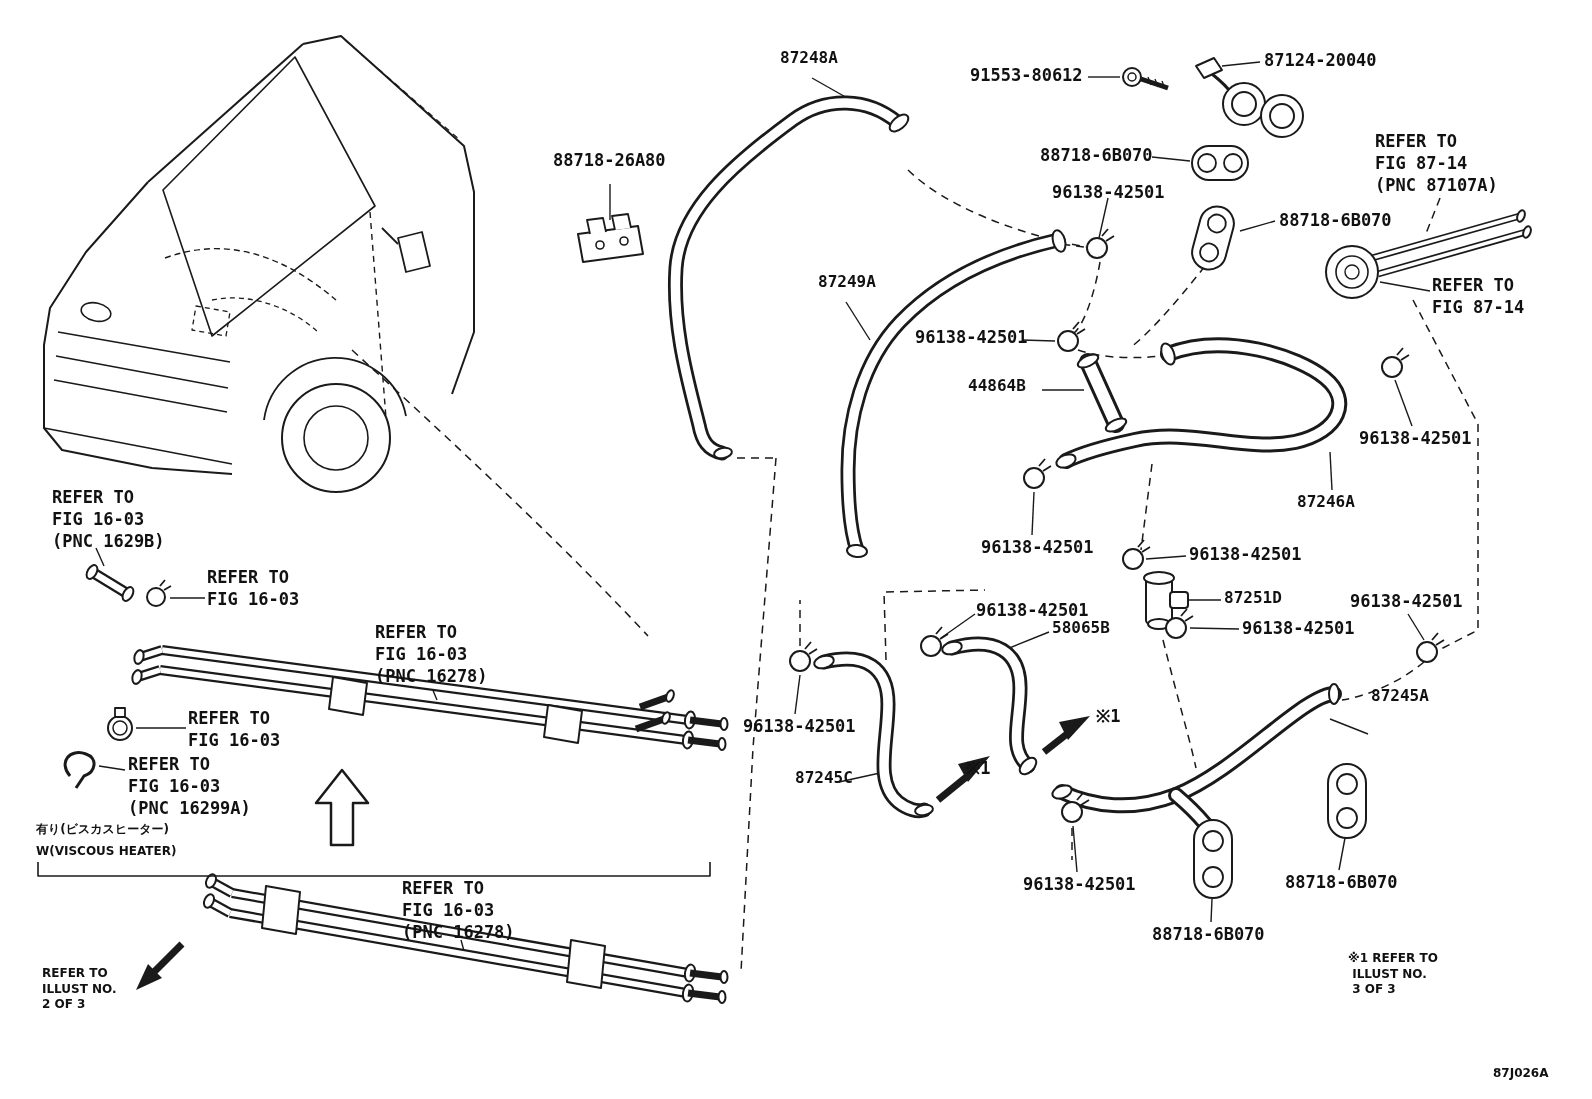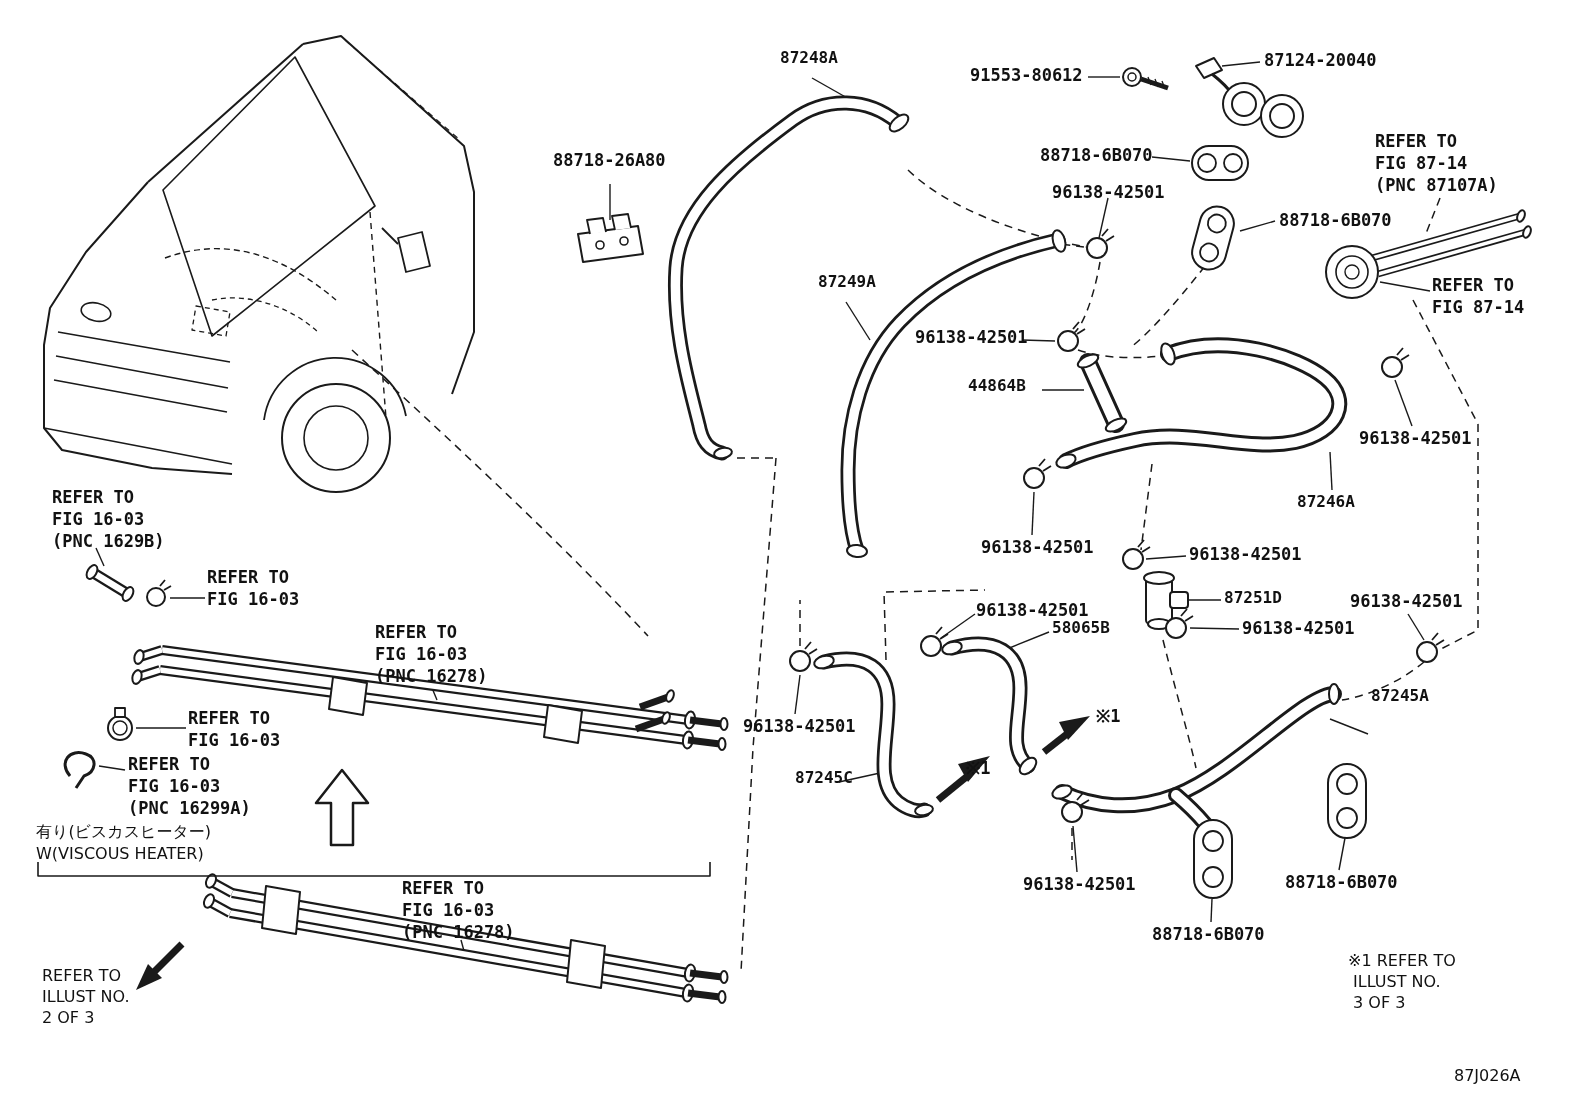--- a/index.html
+++ b/index.html
@@ -2,21 +2,21 @@
 <html><head>
 <meta charset="utf-8">
 <style>
   html,body{margin:0;padding:0;background:#ffffff;}
   .stage{position:relative;width:1592px;height:1099px;background:#fff;overflow:hidden;}
   .stage svg{position:absolute;left:0;top:0;}
   .lbl{position:absolute;font-family:"DejaVu Sans Mono","Liberation Mono",monospace;
        font-weight:700;font-size:17px;color:#111;white-space:pre;line-height:1.28;}
   .lbl.big{font-size:16px;text-align:right;}
   .lbl.mark{font-size:17px;}
-  .lbl.note{font-family:"DejaVu Sans","Liberation Sans",sans-serif;font-weight:400;font-size:16px;line-height:1.3;}
+  .lbl.note{font-family:"DejaVu Sans","Liberation Sans",sans-serif;font-weight:700;font-size:12px;line-height:1.3;}
 </style>
 </head>
 <body>
 
 <div class="stage">
 
 <svg width="1592" height="1099" viewBox="0 0 1592 1099">
 <g fill="none" stroke="#1a1a1a" stroke-width="2" stroke-linejoin="round">
 
   <g>
@@ -395,15 +395,15 @@
 <div class="lbl" style="left:402px;top:878px">REFER TO
 FIG 16-03
 (PNC 16278)</div>
 <div class="lbl" style="left:1152px;top:924px">88718-6B070</div>
 <div class="lbl note" style="left:42px;top:966px">REFER TO
 ILLUST NO.
 2 OF 3</div>
 <div class="lbl note" style="left:1348px;top:951px">※1 REFER TO
  ILLUST NO.
  3 OF 3</div>
-<div class="lbl note" style="left:1454px;top:1066px">87J026A</div>
+<div class="lbl note" style="left:1493px;top:1066px">87J026A</div>
 
 </div>
 
 </body></html>

